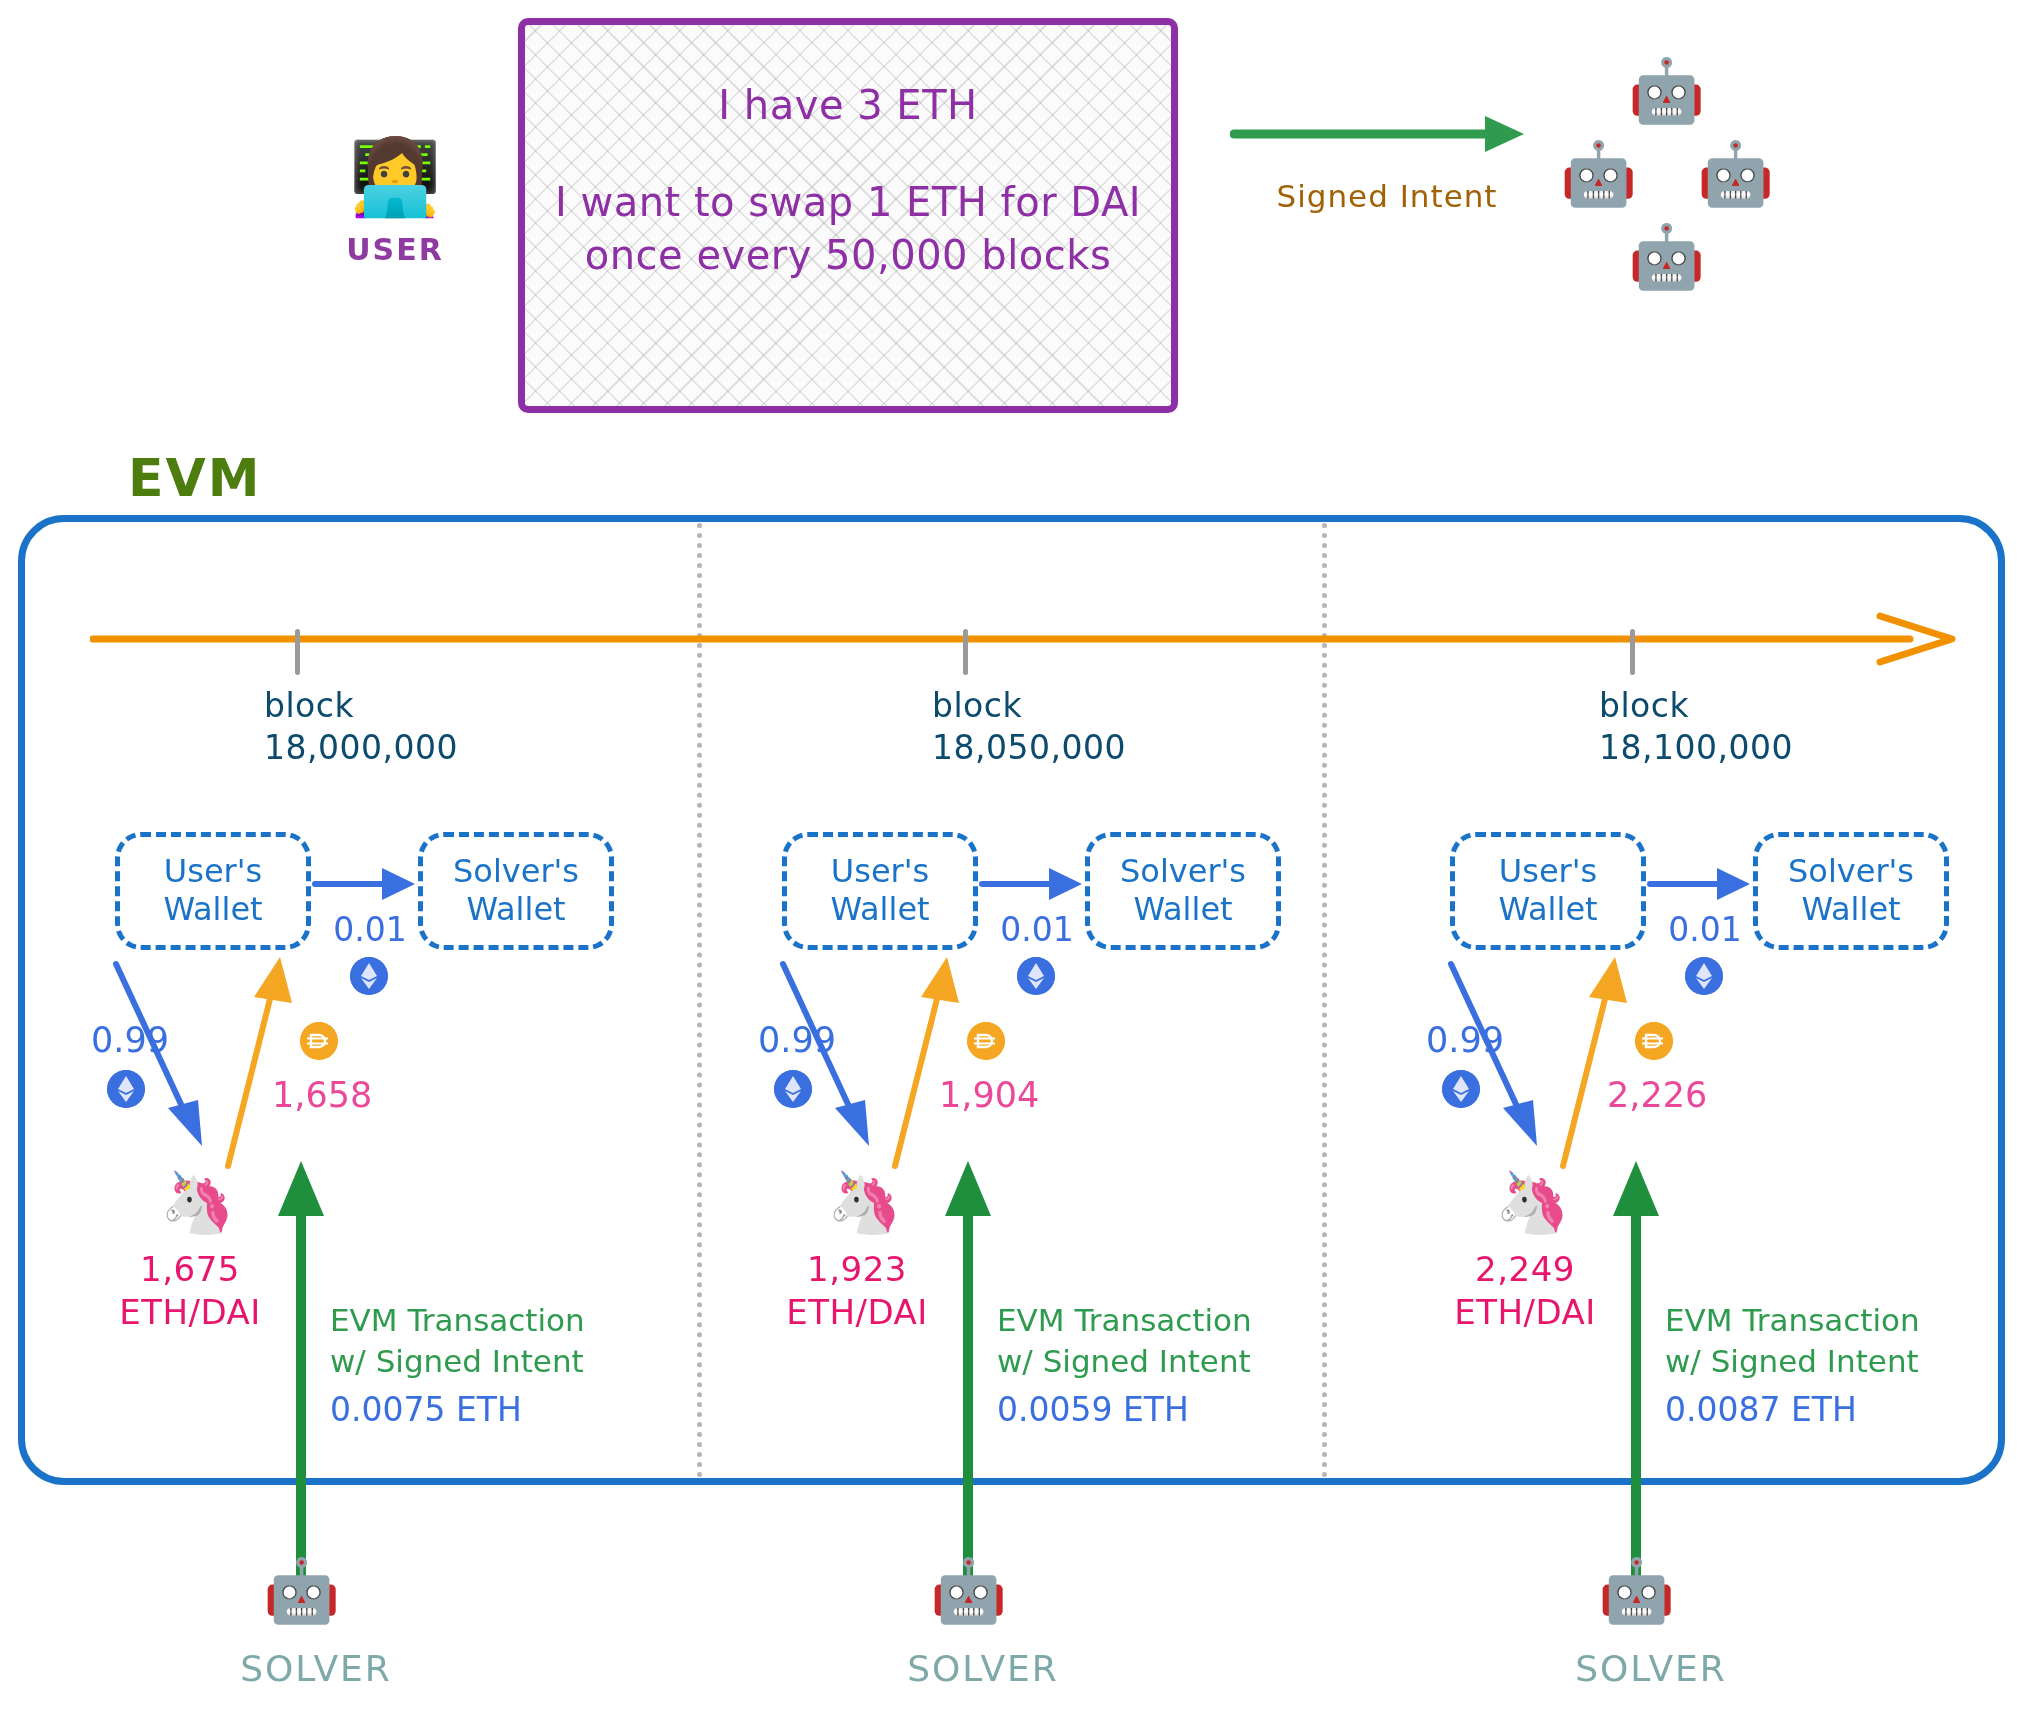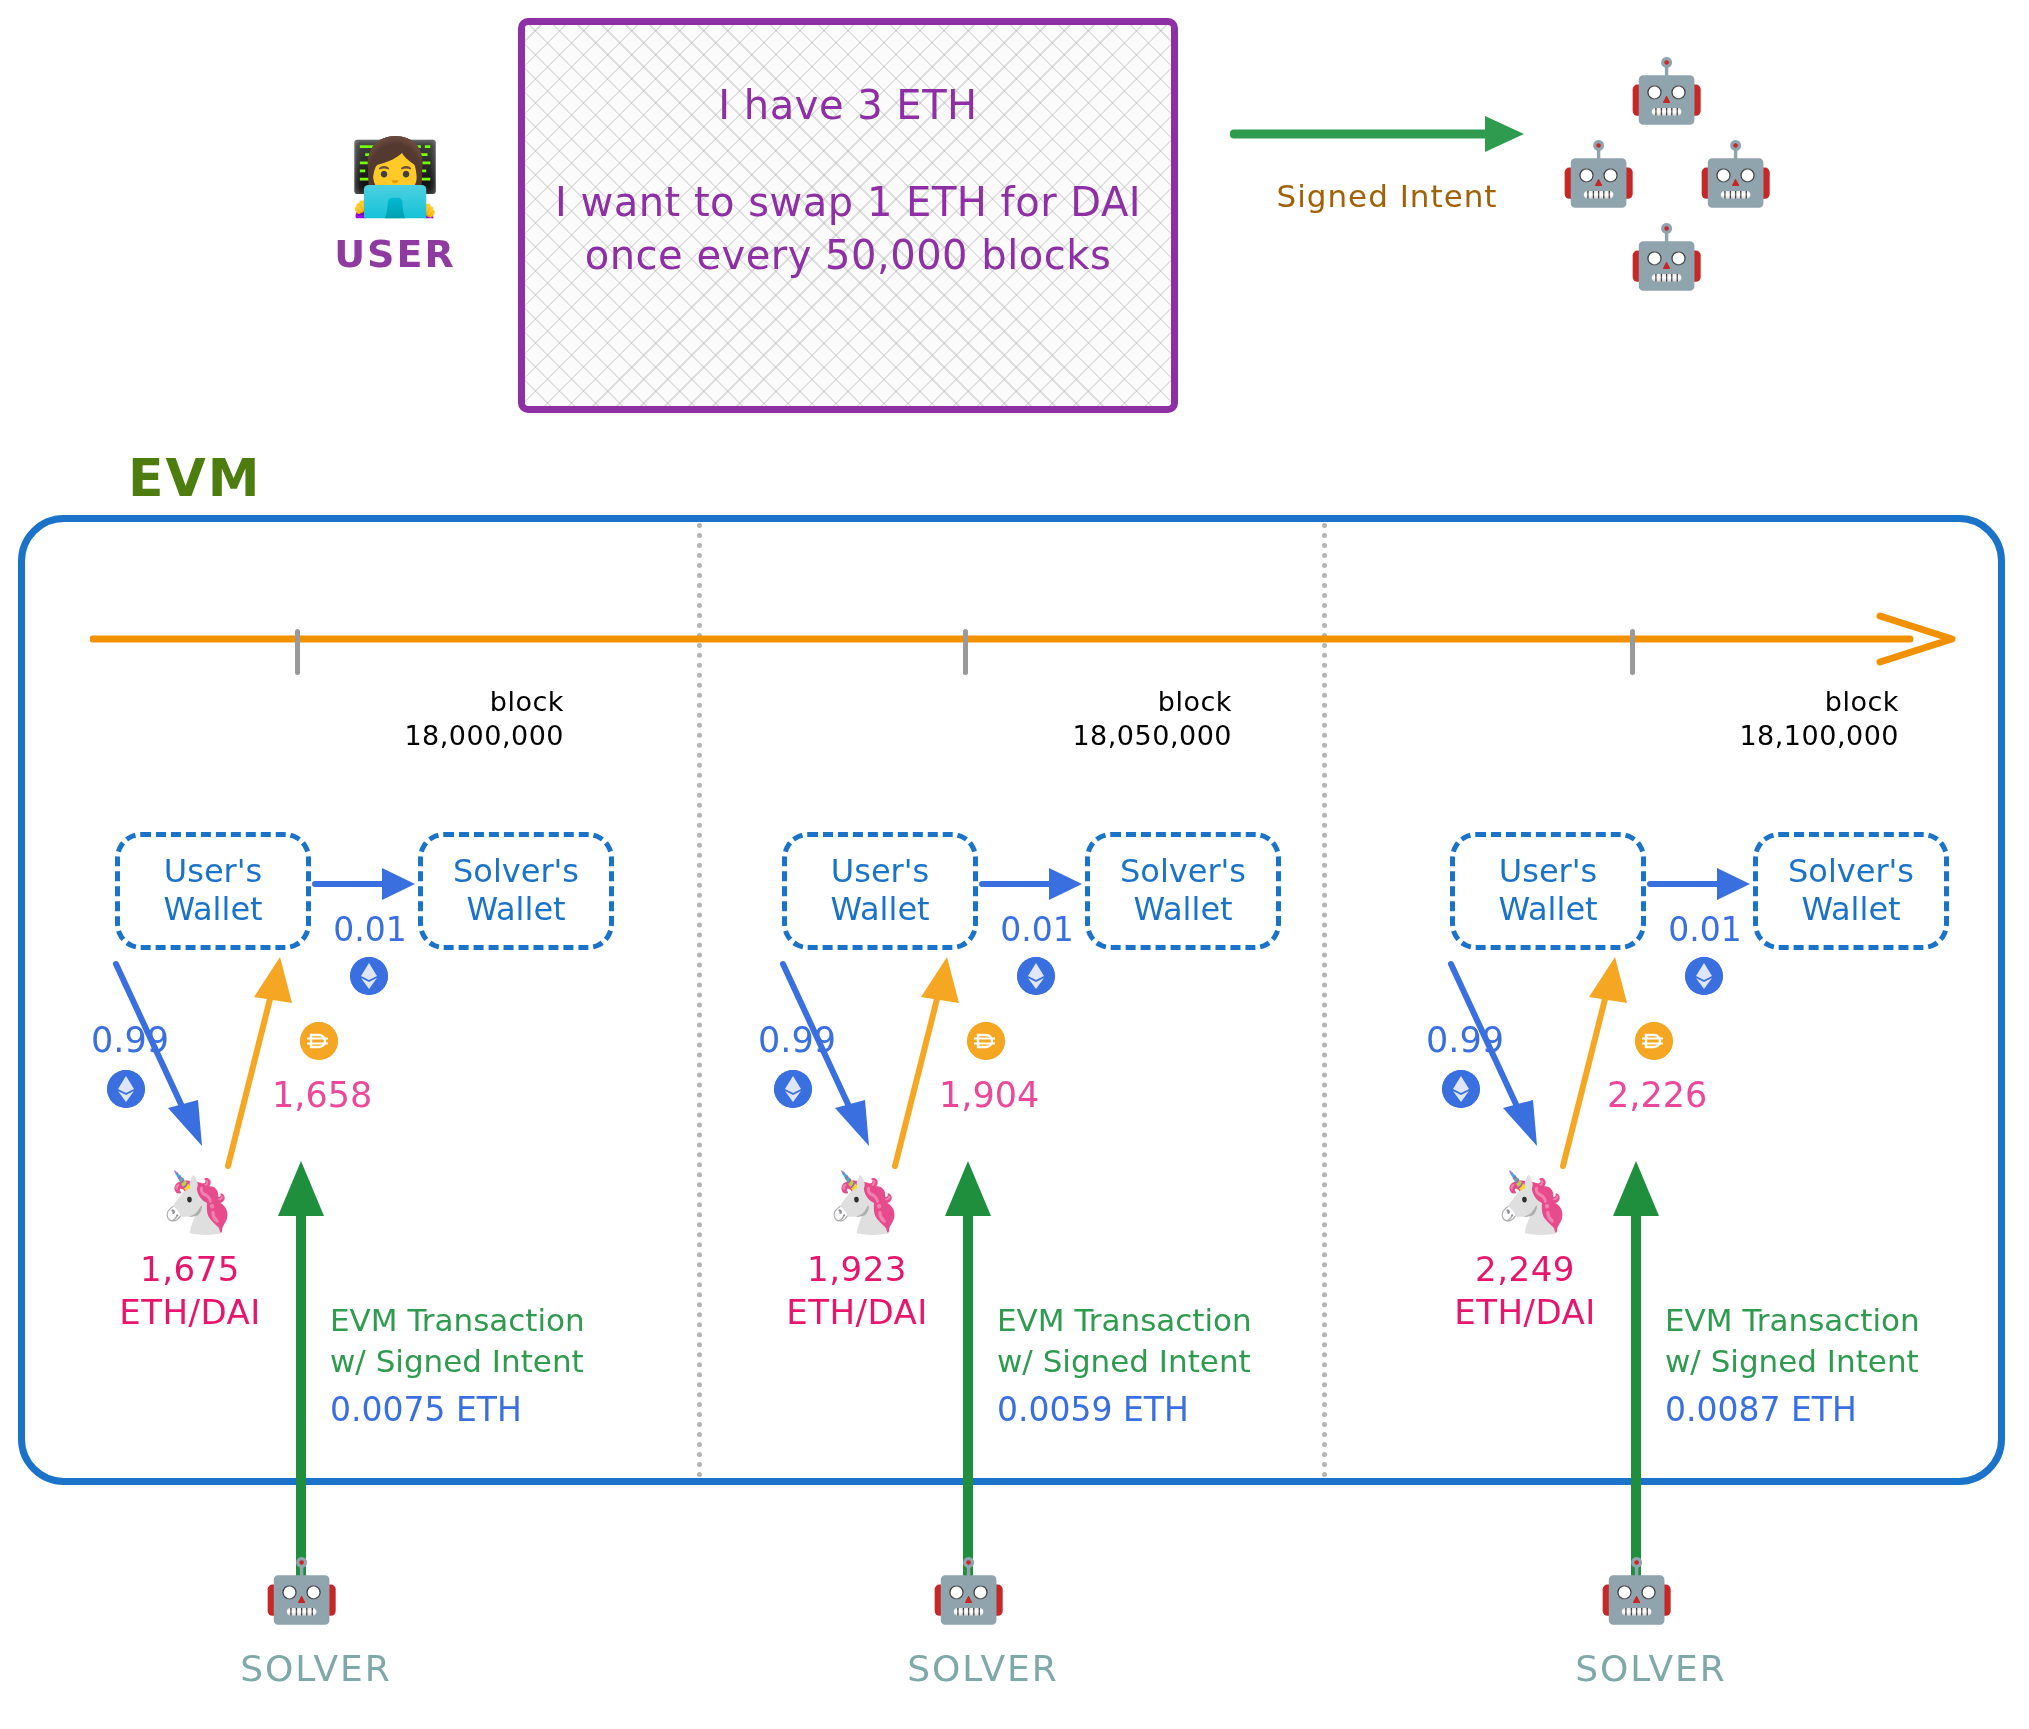--- a/index.html
+++ b/index.html
@@ -5,21 +5,21 @@
   html,body{margin:0;padding:0;background:#ffffff;}
   body{
     width:2029px;height:1729px;position:relative;overflow:hidden;
     font-family:"DejaVu Sans","Liberation Sans",sans-serif;
   }
   .abs{position:absolute;}
   .nosel{user-select:none;}
 
   
   #user-emoji{left:330px;top:140px;width:130px;text-align:center;font-size:74px;line-height:1;}
-  #user-label{left:300px;top:232px;width:190px;text-align:center;font-size:38px;
+  #user-label{left:300px;top:232px;width:190px;text-align:center;font-size:30px;
     color:#8e3aa0;letter-spacing:2px;font-weight:600;}
 
   
   #intent-box{
     left:518px;top:18px;width:660px;height:395px;
     border:7px solid #8e2fa5;border-radius:10px;
     background-color:#fbfbfb;
     background-image:
       repeating-linear-gradient(45deg, rgba(160,160,160,.30) 0 1.6px, rgba(0,0,0,0) 1.6px 17px),
       repeating-linear-gradient(-45deg, rgba(160,160,160,.30) 0 1.6px, rgba(0,0,0,0) 1.6px 17px);
@@ -54,22 +54,22 @@
   #divider-1{left:697px;}
   #divider-2{left:1322px;}
 
   
   #timeline{left:90px;top:608px;width:1870px;height:62px;}
   .tick{width:5px;height:46px;background:#9a9a9a;border-radius:3px;top:629px;}
   #tick-1{left:295px;}
   #tick-2{left:963px;}
   #tick-3{left:1630px;}
 
-  .block-label{width:300px;text-align:right;top:685px;color:#000000;
-    font-size:27px;line-height:1.26;letter-spacing:.5px;}
+  .block-label{width:300px;text-align:left;top:685px;color:#0c4a6e;
+    font-size:33px;line-height:1.26;letter-spacing:.5px;}
   #block-label-1{left:264px;}
   #block-label-2{left:932px;}
   #block-label-3{left:1599px;}
 
   
   .col{top:0;width:700px;height:1729px;padding-left:24px;}
   #col-1{left:0px;}
   #col-2{left:667px;}
   #col-3{left:1335px;}
 

